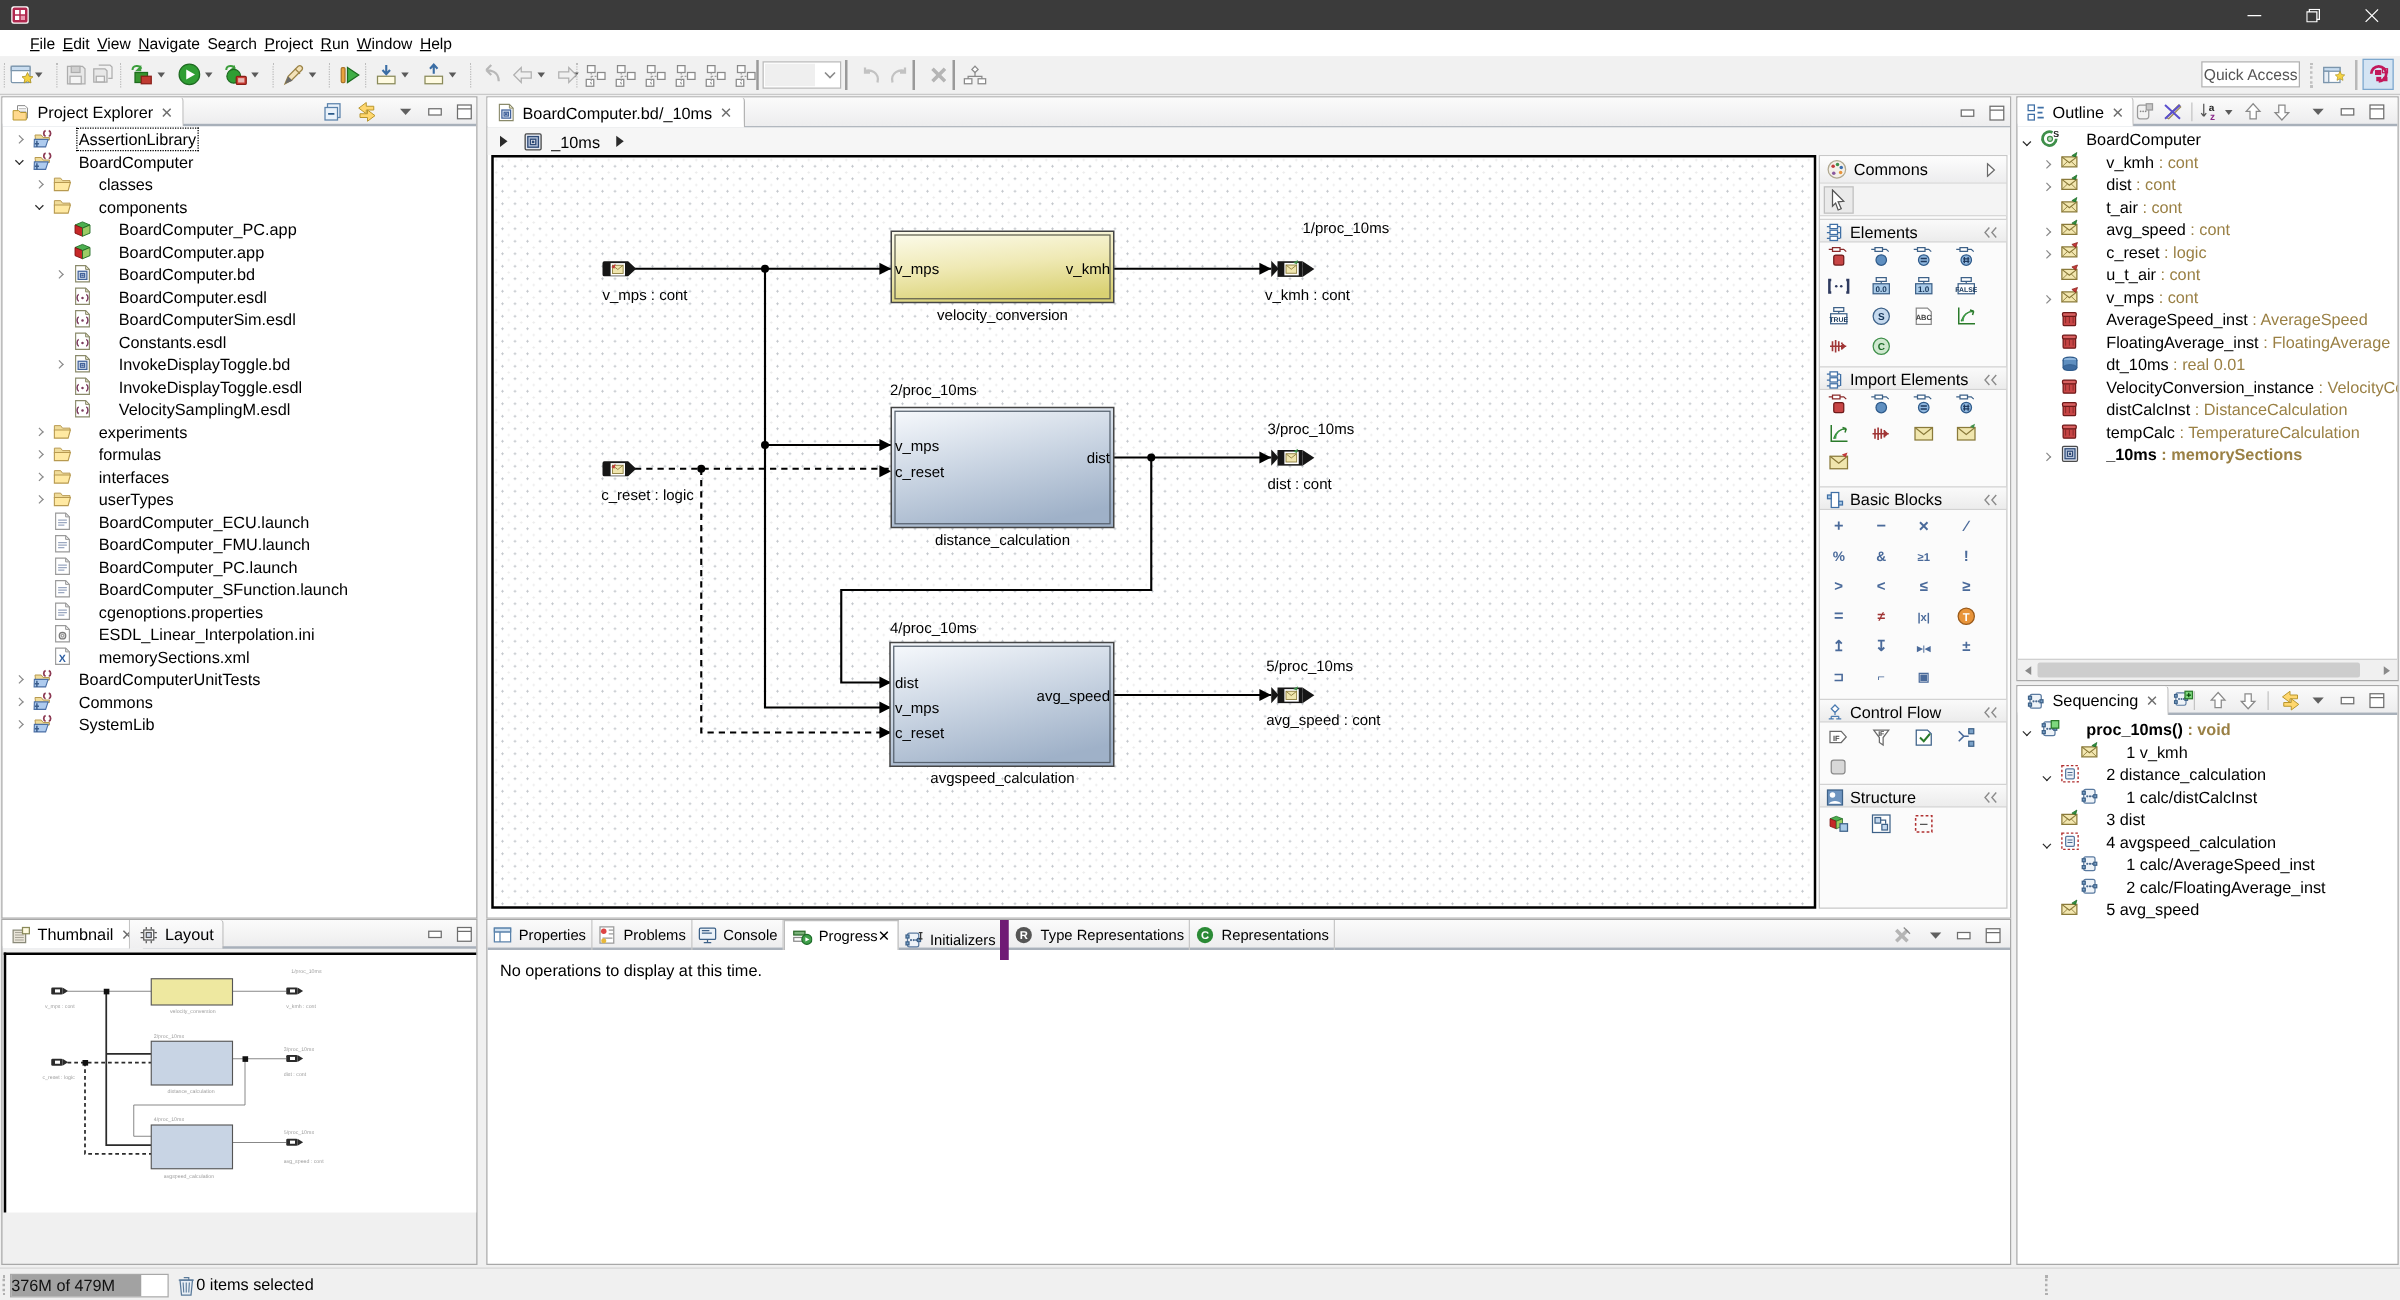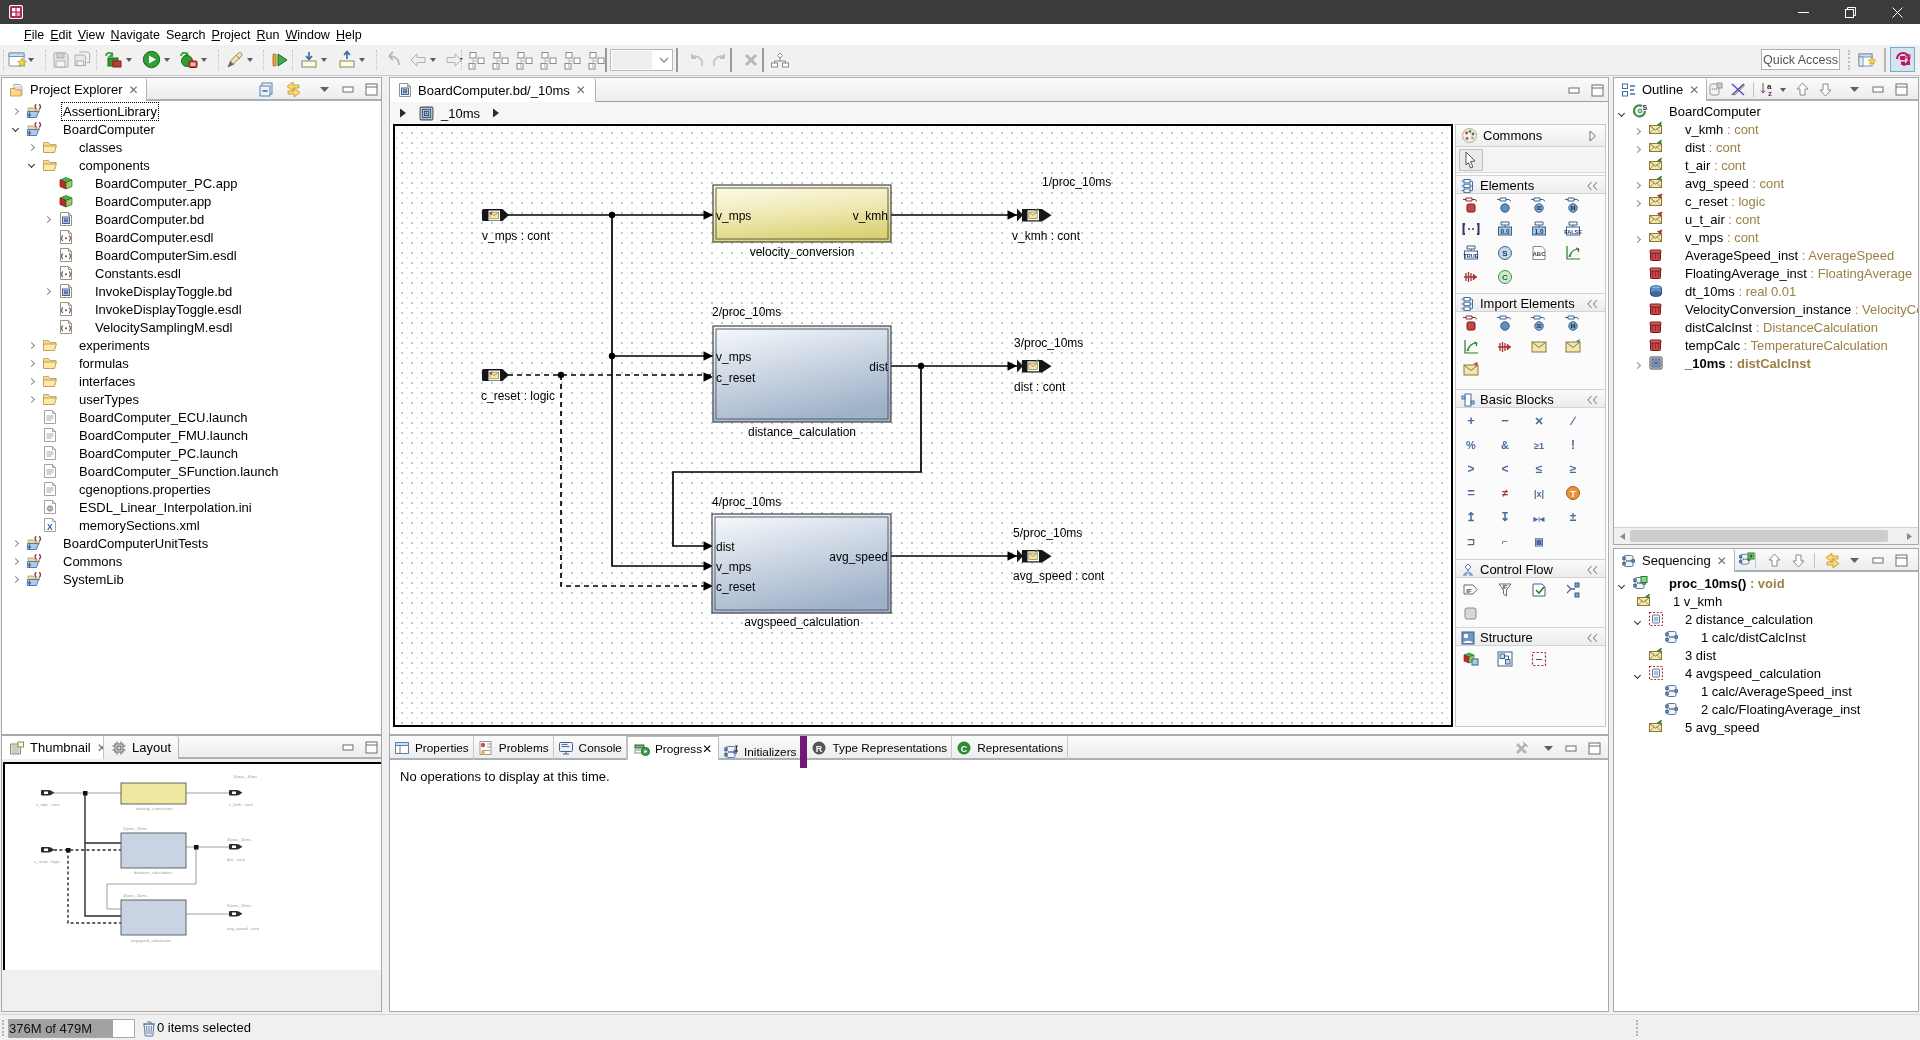--- a/index.html
+++ b/index.html
@@ -1197,21 +1197,21 @@
         </svg>
         <span class="tx">tempCalc<span class="olv"> : TemperatureCalculation</span></span>
       </div>
       <div class="tr" style="padding-left:18px">
         <span><span style="width:16px;display:inline-flex;justify-content:center;flex:none">
             <span class="ch"></span>
           </span></span>
         <svg class="ic" viewBox="0 0 16 16">
           <use href="#g-spec"></use>
         </svg>
-        <span class="tx"><b class="nm">_10ms</b><span class="olv" style="font-weight:bold"> : distCalcInst</span></span>
+        <span class="tx"><b class="nm">_10ms</b><span class="olv" style="font-weight:bold"> : memorySections</span></span>
       </div>
     </div>
 <div style="position:absolute;left:0;right:0;bottom:0;height:17px;background:#f0f0f0;border-top:1px solid #d0d0d0">
 <svg width="9" height="9" viewBox="0 0 9 9" style="position:absolute;left:4px;top:4px">
         <path d="M7 1 L2 4.5 L7 8z" fill="#8a8a8a"></path>
       </svg>
 <svg width="9" height="9" viewBox="0 0 9 9" style="position:absolute;right:4px;top:4px">
         <path d="M2 1 L7 4.5 L2 8z" fill="#8a8a8a"></path>
       </svg>
 <div style="position:absolute;left:16px;top:2px;height:12px;width:258px;background:#cdcdcd;border-radius:2px"></div>
@@ -1255,21 +1255,21 @@
 <div class="tree" style="left:0;top:25px;right:0">
       <div class="tr" style="padding-left:2px">
         <span><span style="width:16px;display:inline-flex;justify-content:center;flex:none">
             <span class="ch o"></span>
           </span></span>
         <svg class="ic" viewBox="0 0 16 16">
           <use href="#g-seqp"></use>
         </svg>
         <span class="tx"><b class="nm">proc_10ms()</b><span class="olv" style="font-weight:bold"> : void</span></span>
       </div>
-      <div class="tr" style="padding-left:6px">
+      <div class="tr" style="padding-left:34px">
         <span><span style="width:16px;display:inline-flex;justify-content:center;flex:none">
             <span class="ch n"></span>
           </span></span>
         <svg class="ic" viewBox="0 0 16 16">
           <use href="#g-envg"></use>
         </svg>
         <span class="tx">1 v_kmh</span>
       </div>
       <div class="tr" style="padding-left:18px">
         <span><span style="width:16px;display:inline-flex;justify-content:center;flex:none">

